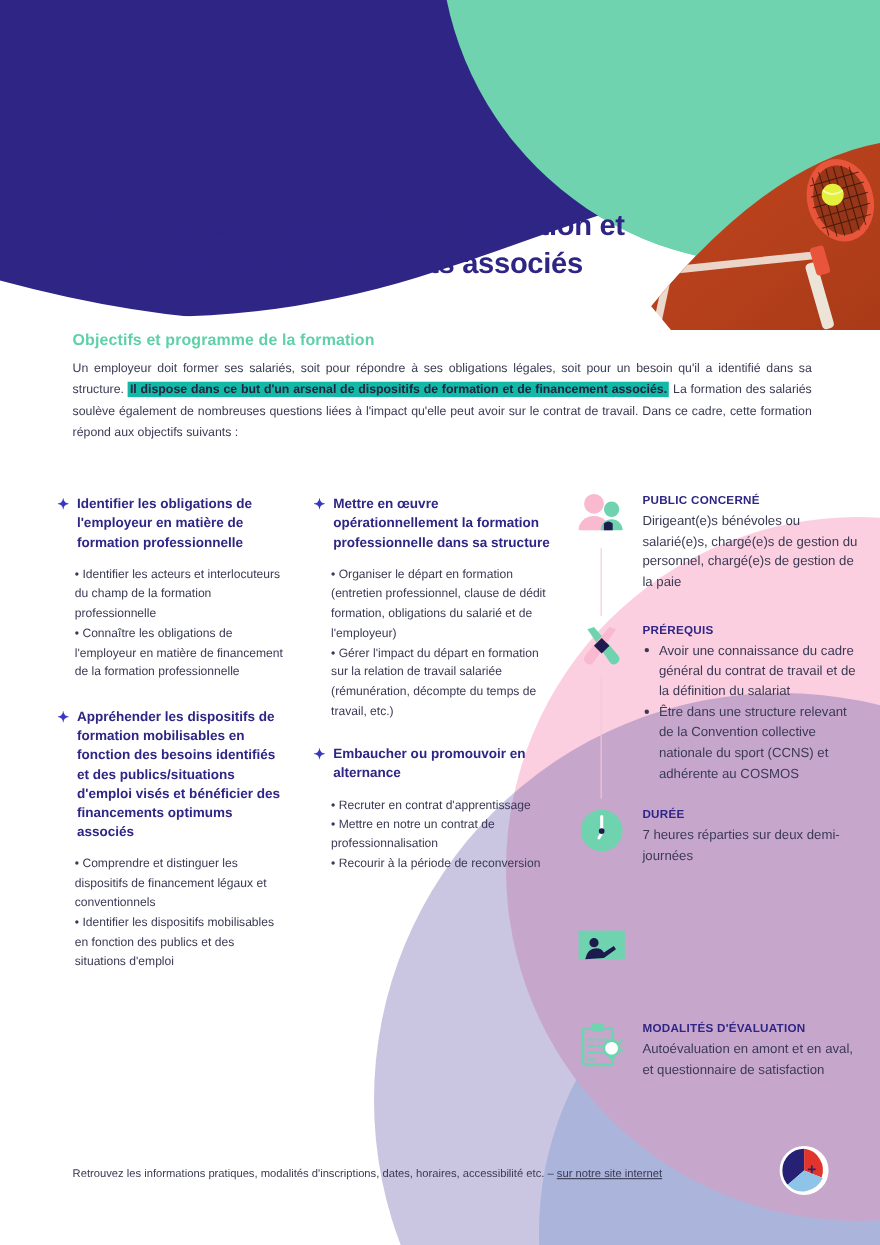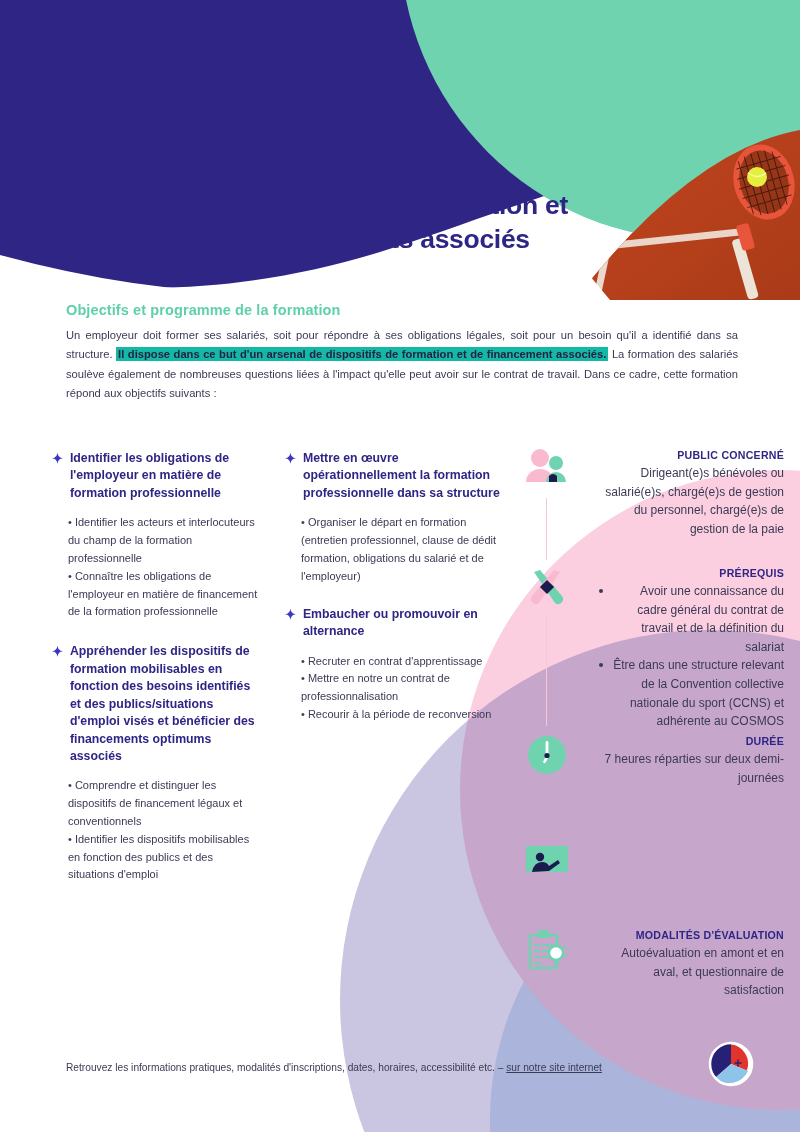--- a/index.html
+++ b/index.html
@@ -86,21 +86,21 @@
     margin-top: 12px;
     margin-left: 16px;
     color: #3a3a55;
     font-size: 11px;
     line-height: 1.62;
   }
   .obj-list div { margin-bottom: 0px; }
 
   
   .rail { position: absolute; left: 524px; top: 446px; width: 260px; }
-  .rail-item { position: relative; display: flex; gap: 27px; text-align: right; }
+  .rail-item { position: relative; display: flex; gap: 14px; }
   .rail-icon { flex: 0 0 46px; height: 46px; position: relative; }
   .rail-body { flex: 1; padding-top: 3px; }
   .rail-title {
     color: #2e2585;
     font-size: 10.6px;
     font-weight: 700;
     letter-spacing: 0.25px;
     margin-bottom: 3px;
   }
   .rail-text { color: #3a3a55; font-size: 12px; line-height: 1.55; }
@@ -273,20 +273,21 @@
   </div>
 
   <div class="col col-2">
     <div class="obj">
       <div class="obj-head-row">
         <span class="plus-sm">✦</span>
         <div class="obj-head">Mettre en œuvre opérationnellement la formation professionnelle dans sa structure</div>
       </div>
       <div class="obj-list">
         <div>• Organiser le départ en formation (entretien professionnel, clause de dédit formation, obligations du salarié et de l'employeur)</div>
+        <div>• Gérer l'impact du départ en formation sur la relation de travail salariée (rémunération, décompte du temps de travail, etc.)</div>
       </div>
     </div>
     <div class="obj" style="margin-top:20px;">
       <div class="obj-head-row">
         <span class="plus-sm">✦</span>
         <div class="obj-head">Embaucher ou promouvoir en alternance</div>
       </div>
       <div class="obj-list">
         <div>• Recruter en contrat d'apprentissage</div>
         <div>• Mettre en notre un contrat de professionnalisation</div>

